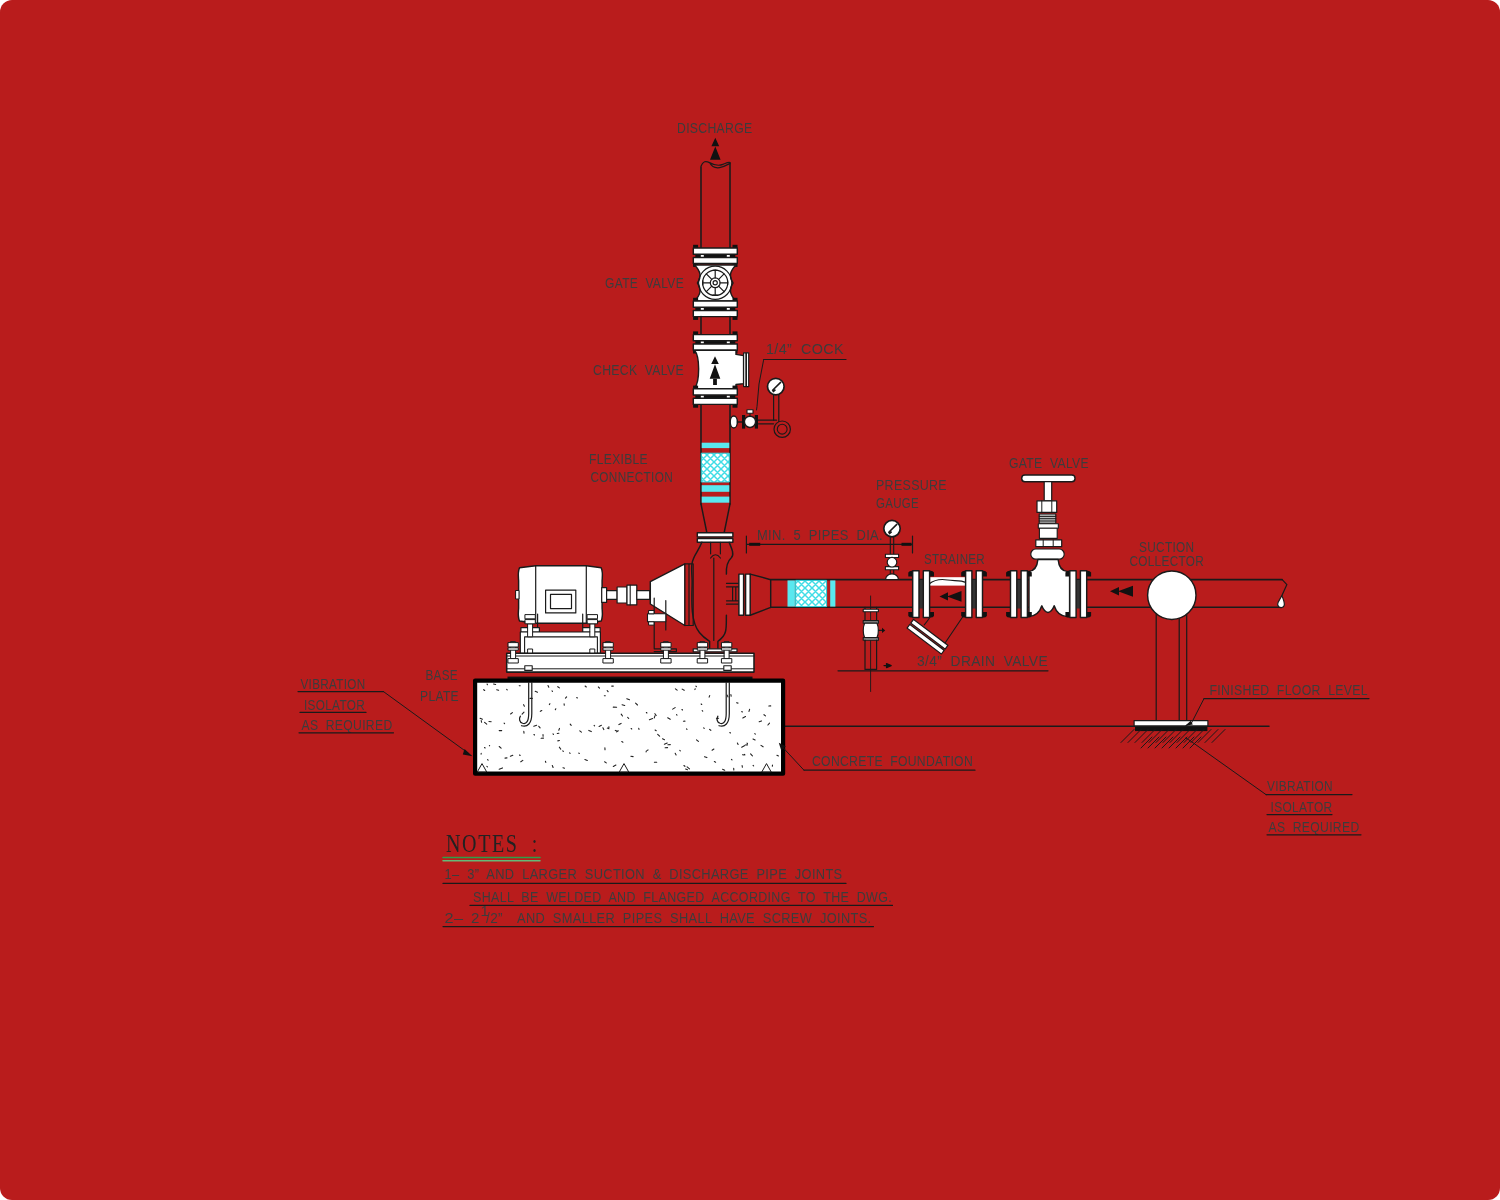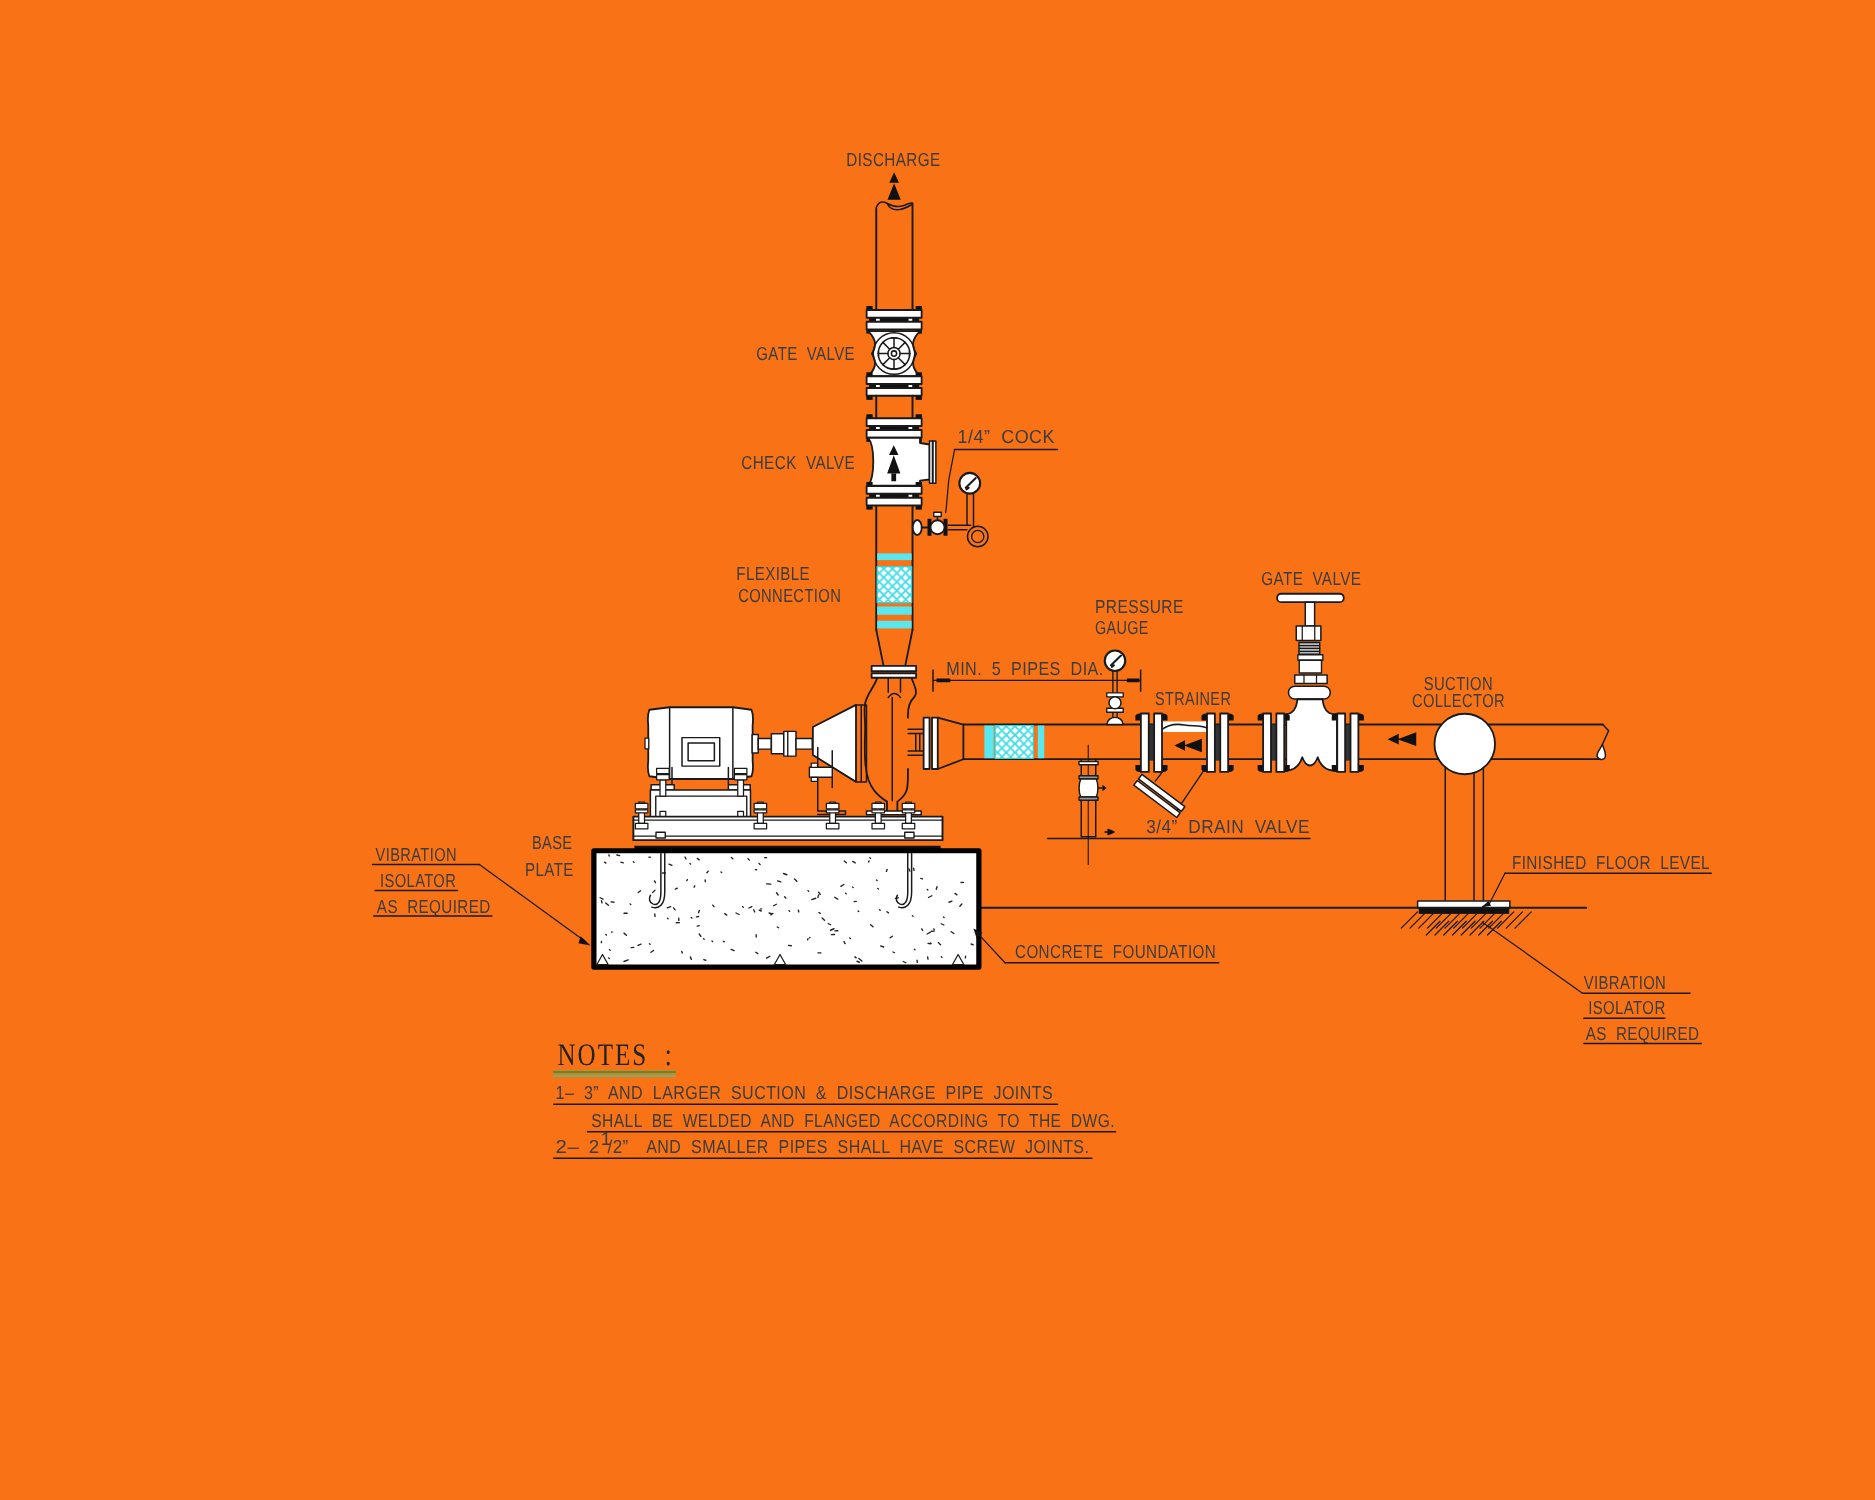--- a/index.html
+++ b/index.html
@@ -1,16 +1,16 @@
 <!DOCTYPE html>
 <html><head>
 <meta charset="utf-8">
 <style>
   html,body{margin:0;padding:0;background:#ffffff;}
-  #page{width:1500px;height:1200px;background:#f97316;position:relative;overflow:hidden;}
+  #page{width:1500px;height:1200px;background:#b91c1c;position:relative;overflow:hidden;border-radius:12px;}
   svg{display:block;}
   text{font-family:"Liberation Sans",sans-serif;fill:#3c3c3c;}
   .t{font-size:15px;letter-spacing:0.4px;word-spacing:4.5px;}
   .ts{font-size:25px;font-family:"Liberation Serif",serif;fill:#222;letter-spacing:2px;}
 </style>
 </head>
 <body>
 <div id="page">
 <svg width="1500" height="1200" viewBox="0 0 1500 1200">
 <defs>

